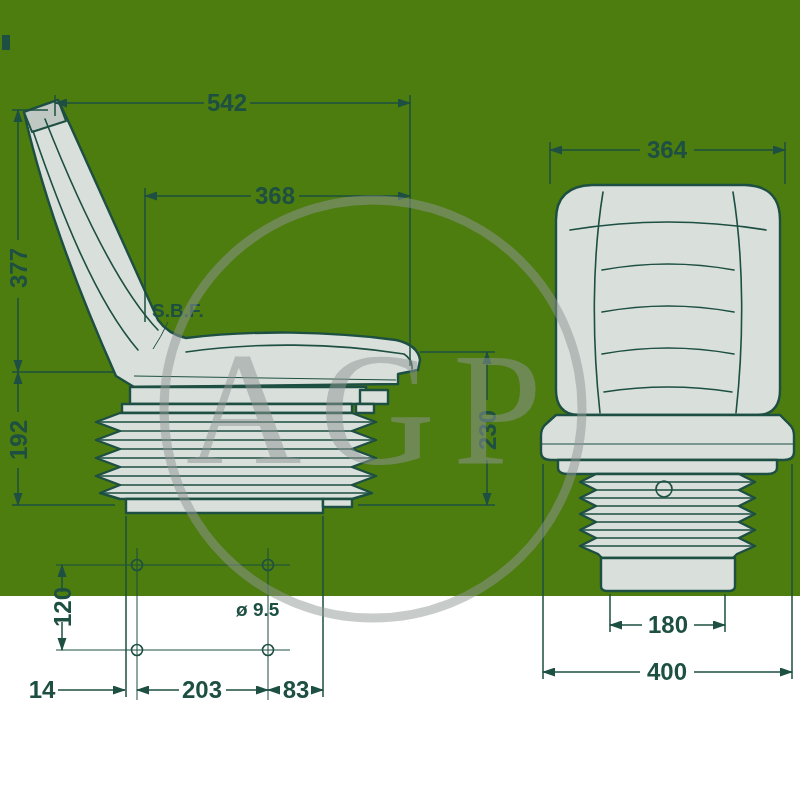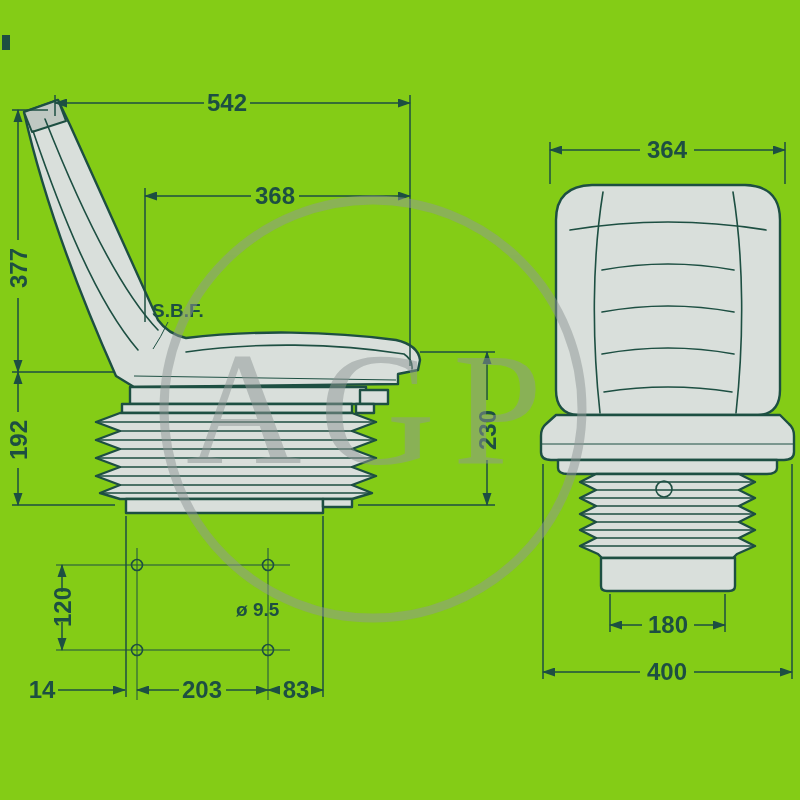--- a/index.html
+++ b/index.html
@@ -1,16 +1,16 @@
 <!DOCTYPE html>
 <html><head>
 <meta charset="utf-8">
 <style>
   html,body{margin:0;padding:0;width:800px;height:800px;background:#ffffff;overflow:hidden;}
-  #stage{position:relative;width:800px;height:800px;background:#84cc16;}
+  #stage{position:relative;width:800px;height:596px;background:#4d7c0f;}
   svg{display:block;}
   .fillpart{fill:#d9dfdb;stroke:#1d4f42;stroke-width:2.4;stroke-linejoin:round;}
   .fillcap{fill:#bfc8c2;stroke:#1d4f42;stroke-width:2;stroke-linejoin:round;}
   .stroke16{fill:none;stroke:#1d4f42;stroke-width:1.6;stroke-linecap:round;}
   .dim{fill:none;stroke:#1d4f42;stroke-width:1.5;}
   .thin{fill:none;stroke:#1d4f42;stroke-width:1;}
   .dimtext{font-family:"Liberation Sans",sans-serif;font-size:24px;font-weight:700;fill:#1d4f42;text-anchor:middle;}
   .smalltext{font-family:"Liberation Sans",sans-serif;font-size:19px;font-weight:700;fill:#1d4f42;text-anchor:start;}
   .wmtext{font-family:"Liberation Serif",serif;font-size:160px;font-weight:400;fill:#8f9796;letter-spacing:18px;text-anchor:middle;}
 </style>

